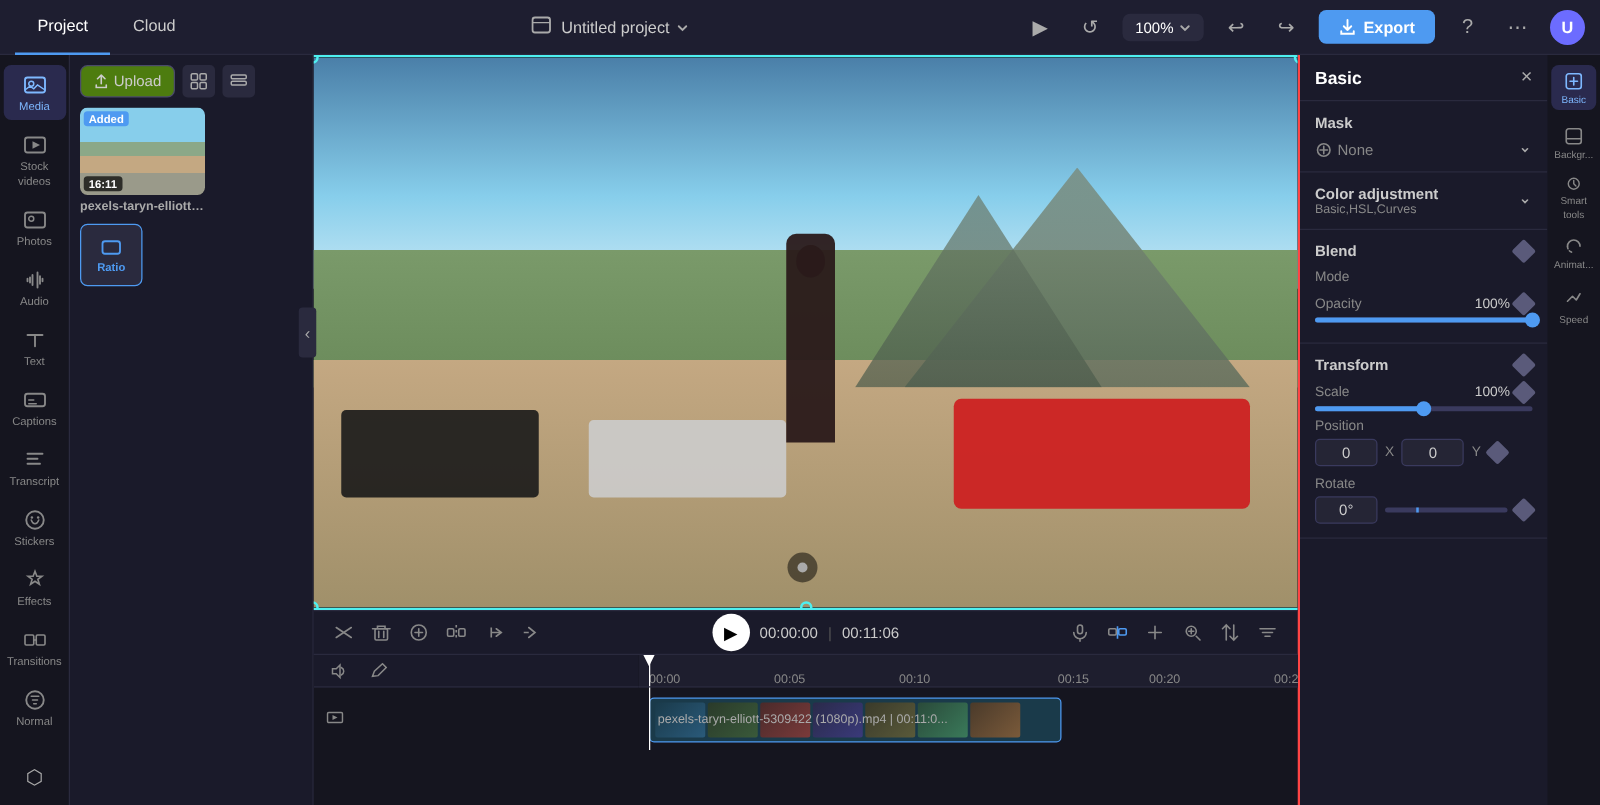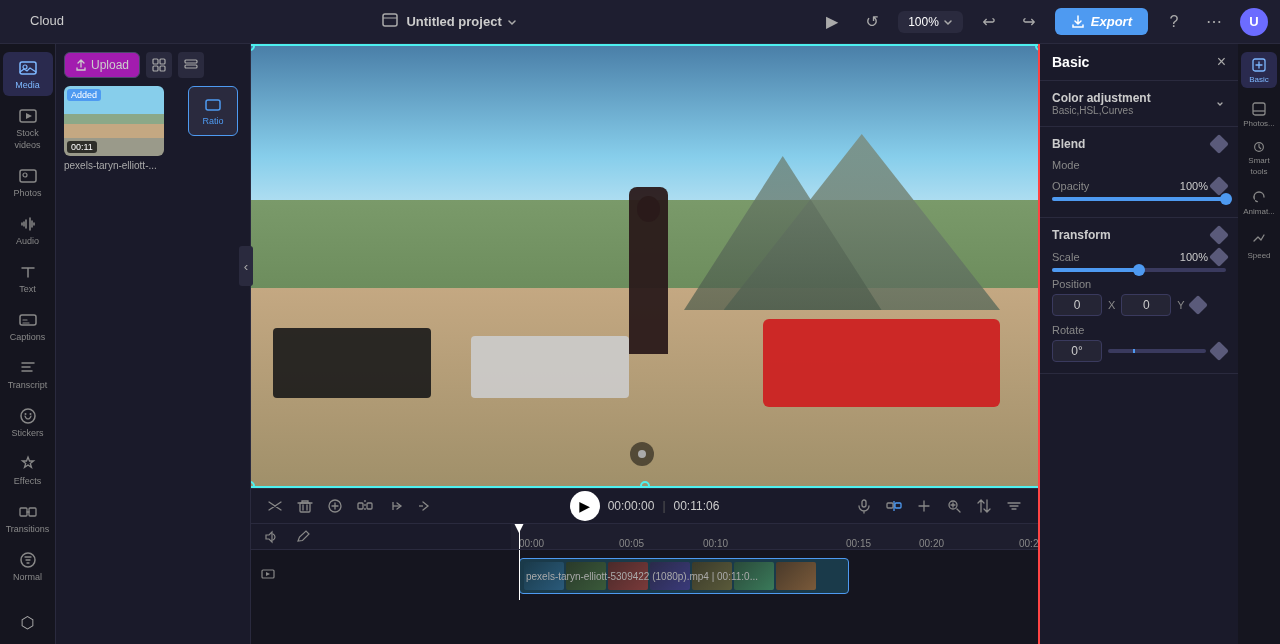--- a/index.html
+++ b/index.html
@@ -4,50 +4,50 @@
   <style>
     * { box-sizing: border-box; margin: 0; padding: 0; }
     body { background: #1a1a2e; color: #fff; font-family: 'Segoe UI', Arial, sans-serif; font-size: 12px; width: 1280px; height: 644px; overflow: hidden; display: flex; flex-direction: column; }
 
     
     .topbar { display: flex; align-items: center; justify-content: space-between; background: #1e1e30; height: 44px; padding: 0 12px; border-bottom: 1px solid #2a2a3e; flex-shrink: 0; }
     .topbar-left { display: flex; align-items: center; gap: 0; }
     .tab { padding: 0 18px; height: 44px; display: flex; align-items: center; font-size: 13px; color: #ccc; cursor: pointer; border-bottom: 2px solid transparent; }
     .tab.active { color: #fff; border-bottom: 2px solid #4e9af1; }
     .topbar-center { display: flex; align-items: center; gap: 8px; color: #ccc; font-size: 13px; }
-    .topbar-center .project-name { display: flex; align-items: center; gap: 4px; cursor: pointer; font-weight: bold; }
+    .topbar-center .project-name { display: flex; align-items: center; gap: 4px; cursor: pointer; }
     .topbar-right { display: flex; align-items: center; gap: 12px; }
-    .export-btn { background: #4e9af1; color: #fff; border: none; border-radius: 6px; padding: 6px 16px; font-size: 13px; font-weight: 600; cursor: pointer; display: flex; align-items: center; gap: 6px; font-style: italic; }
+    .export-btn { background: #4e9af1; color: #fff; border: none; border-radius: 6px; padding: 6px 16px; font-size: 13px; font-weight: 600; cursor: pointer; display: flex; align-items: center; gap: 6px; }
     .zoom-control { display: flex; align-items: center; gap: 4px; background: #2a2a3e; border-radius: 6px; padding: 4px 10px; font-size: 12px; cursor: pointer; }
     .icon-btn { width: 28px; height: 28px; background: transparent; border: none; color: #aaa; cursor: pointer; display: flex; align-items: center; justify-content: center; font-size: 16px; border-radius: 4px; }
     .avatar { width: 28px; height: 28px; background: #6c6cff; border-radius: 50%; display: flex; align-items: center; justify-content: center; font-size: 13px; font-weight: 700; }
 
     
     .main { display: flex; flex: 1; overflow: hidden; }
 
     
     .left-sidebar { width: 56px; background: #15151f; display: flex; flex-direction: column; align-items: center; padding: 8px 0; gap: 4px; border-right: 1px solid #2a2a3e; flex-shrink: 0; }
     .sidebar-item { display: flex; flex-direction: column; align-items: center; gap: 2px; padding: 6px 4px; width: 50px; border-radius: 6px; cursor: pointer; color: #888; font-size: 10px; }
     .sidebar-item.active { background: #2a2a4e; color: #7eb8ff; }
     .sidebar-item svg { width: 20px; height: 20px; }
     .sidebar-bottom { margin-top: auto; display: flex; flex-direction: column; align-items: center; gap: 4px; }
 
     
     .media-panel { width: 195px; background: #1a1a2a; border-right: 1px solid #2a2a3e; display: flex; flex-direction: column; padding: 8px; flex-shrink: 0; }
     .media-panel-toolbar { display: flex; align-items: center; gap: 6px; margin-bottom: 8px; }
-    .upload-btn { background: #a21caf; border: 1px solid #4a4a6a; border-radius: 6px; color: #ccc; padding: 5px 10px; font-size: 12px; cursor: pointer; display: flex; align-items: center; gap: 4px; }
+    .upload-btn { background: #4d7c0f; border: 1px solid #4a4a6a; border-radius: 6px; color: #ccc; padding: 5px 10px; font-size: 12px; cursor: pointer; display: flex; align-items: center; gap: 4px; }
     .media-view-btn { width: 26px; height: 26px; background: #2a2a3e; border: none; border-radius: 4px; color: #aaa; cursor: pointer; display: flex; align-items: center; justify-content: center; }
     .ratio-item { width: 50px; height: 50px; background: #2a2a3e; border-radius: 6px; display: flex; flex-direction: column; align-items: center; justify-content: center; cursor: pointer; color: #aaa; font-size: 10px; gap: 2px; border: 1px solid transparent; }
     .ratio-item.active { border-color: #4e9af1; }
     .media-thumb { width: 100px; height: 70px; background: #0a0a15; border-radius: 6px; overflow: hidden; position: relative; cursor: pointer; }
     .media-thumb-badge { position: absolute; top: 3px; left: 3px; background: #4e9af1; color: #fff; font-size: 9px; padding: 1px 4px; border-radius: 3px; }
     .media-thumb-duration { position: absolute; bottom: 3px; left: 3px; background: rgba(0,0,0,0.7); color: #fff; font-size: 9px; padding: 1px 4px; border-radius: 3px; }
     .media-thumb-img { width: 100%; height: 100%; object-fit: cover; background: linear-gradient(135deg, #2a1a1a, #1a2a3a); }
     .media-thumb-label { font-size: 10px; color: #aaa; margin-top: 4px; white-space: nowrap; overflow: hidden; text-overflow: ellipsis; width: 100px; }
-    .media-panel-top { display: flex; flex-direction: row; gap: 24px; align-items: flex-start; }
+    .media-panel-top { display: flex; flex-direction: column; gap: 8px; align-items: flex-start; font-weight: bold; }
 
     
     .canvas-area { flex: 1; background: #252535; display: flex; flex-direction: column; position: relative; min-width: 0; }
     .canvas-collapse-btn { position: absolute; left: -12px; top: 50%; transform: translateY(-50%); width: 16px; height: 40px; background: #2a2a3e; border: none; border-radius: 3px; color: #aaa; cursor: pointer; display: flex; align-items: center; justify-content: center; z-index: 10; }
     .canvas-wrapper { flex: 1; display: flex; align-items: center; justify-content: center; overflow: hidden; position: relative; }
     .canvas-frame { position: relative; border: 2px solid #4ef0f0; }
     .canvas-video-placeholder { width: 790px; height: 440px; background: #000; display: flex; align-items: center; justify-content: center; overflow: hidden; position: relative; }
     .canvas-handle { position: absolute; width: 10px; height: 10px; background: transparent; border: 2px solid #4ef0f0; border-radius: 50%; }
     .canvas-handle.tl { top: -5px; left: -5px; }
     .canvas-handle.tr { top: -5px; right: -5px; }
@@ -103,20 +103,21 @@
 
     
     .right-panel-outer { display: flex; width: 242px; flex-shrink: 0; background: #1a1a2a; border-left: 1px solid #2a2a3e; }
     .video-scene { width: 100%; height: 100%; background: linear-gradient(180deg, #87ceeb 0%, #87ceeb 40%, #8ba888 40%, #8ba888 55%, #c4a882 55%, #c4a882 75%, #9a9a8a 75%, #9a9a8a 100%); position: relative; }
   </style>
 </head>
 <body>
 
 <div class="topbar">
   <div class="topbar-left">
+    <div class="tab active">Project</div>
     <div class="tab">Cloud</div>
   </div>
   <div class="topbar-center">
     <span style="color:#aaa;">
       <svg width="16" height="16" viewBox="0 0 16 16" fill="none">
           <rect x="1" y="2" width="14" height="12" rx="2" stroke="#aaa" stroke-width="1.5"></rect>
           <path d="M1 6h14" stroke="#aaa" stroke-width="1"></path>
         </svg>
     </span>
     <span class="project-name">
@@ -258,21 +259,21 @@
             <rect x="1" y="2" width="12" height="3" rx="1" stroke="#aaa" stroke-width="1.2"></rect>
             <rect x="1" y="7" width="12" height="3" rx="1" stroke="#aaa" stroke-width="1.2"></rect>
           </svg>
       </button>
     </div>
     <div class="media-panel-top">
       <div>
         <div class="media-thumb">
           <div class="media-thumb-img video-scene"></div>
           <div class="media-thumb-badge">Added</div>
-          <div class="media-thumb-duration">00:11</div>
+          <div class="media-thumb-duration">16:11</div>
         </div>
         <div class="media-thumb-label">pexels-taryn-elliott-...</div>
       </div>
       <div style="display:flex;flex-direction:column;align-items:center;gap:6px;margin-top:0;">
         <div class="ratio-item active">
           <svg width="18" height="18" viewBox="0 0 18 18" fill="none">
               <rect x="2" y="4" width="14" height="10" rx="2" stroke="#4e9af1" stroke-width="1.5"></rect>
             </svg>
           <span style="font-size:9px;color:#4e9af1;">Ratio</span>
         </div>
@@ -424,21 +425,21 @@
                 <rect x="1" y="3" width="12" height="8" rx="1" stroke="#888" stroke-width="1.2"></rect>
                 <polygon points="5,5 5,9 9,7" fill="#888"></polygon>
               </svg>
           </span>
         </div>
       </div>
       <div class="timeline-right">
         <div class="tl-ruler" style="width:900px;">
           <span class="tl-ruler-tick" style="left:8px;">00:00</span>
           <span class="tl-ruler-tick" style="left:108px;">00:05</span>
-          <span class="tl-ruler-tick" style="left:192px;">00:10</span>
+          <span class="tl-ruler-tick" style="left:208px;">00:10</span>
           <span class="tl-ruler-tick" style="left:308px;padding-left:27px;">00:15</span>
           <span class="tl-ruler-tick" style="left:408px;">00:20</span>
           <span class="tl-ruler-tick" style="left:508px;">00:25</span>
 
           <div class="tl-playhead" style="left:8px;">
             <div class="tl-playhead-head"></div>
           </div>
         </div>
         <div class="tl-track-area" style="width:900px;position:relative;">
           <div class="tl-clip" style="left:8px;width:330px;">
@@ -466,20 +467,37 @@
 
   <div class="right-panel-outer" style="border-left:2px solid #ff4444;">
 
     <div class="right-panel-content" style="width:200px;overflow-y:auto;background:#1a1a2a;">
 
       <div class="right-panel-header">
         <span style="font-size:14px;font-weight:600;color:#fff;">Basic</span>
         <button style="background:transparent;border:none;color:#aaa;font-size:16px;cursor:pointer;line-height:1;">×</button>
       </div>
 
+      <div class="rp-section">
+        <div class="rp-section-title">
+          <span>Mask</span>
+        </div>
+        <div class="rp-mask-row" style="cursor:pointer;display:flex;align-items:center;justify-content:space-between;">
+          <div class="rp-mask-none">
+            <svg width="14" height="14" viewBox="0 0 14 14" fill="none">
+                <circle cx="7" cy="7" r="5" stroke="#888" stroke-width="1.3"></circle>
+                <path d="M4 7h6M7 4v6" stroke="#888" stroke-width="1.3" stroke-linecap="round"></path>
+              </svg>
+            <span>None</span>
+          </div>
+          <svg width="12" height="12" viewBox="0 0 12 12" fill="none">
+              <path d="M4 5l2 2 2-2" stroke="#aaa" stroke-width="1.3" stroke-linecap="round"></path>
+            </svg>
+        </div>
+      </div>
 
       <div class="rp-section">
         <div style="display:flex;align-items:center;justify-content:space-between;cursor:pointer;">
           <div>
             <div style="font-size:12px;font-weight:600;color:#ccc;">Color adjustment</div>
             <div style="font-size:10px;color:#888;">Basic,HSL,Curves</div>
           </div>
           <svg width="12" height="12" viewBox="0 0 12 12" fill="none">
               <path d="M4 5l2 2 2-2" stroke="#aaa" stroke-width="1.3" stroke-linecap="round"></path>
             </svg>
@@ -559,21 +577,21 @@
             <rect x="2" y="2" width="12" height="12" rx="2" stroke="currentColor" stroke-width="1.3"></rect>
             <path d="M5 8h6M8 5v6" stroke="currentColor" stroke-width="1.3" stroke-linecap="round"></path>
           </svg>
         <span style="font-size:8px;">Basic</span>
       </div>
       <div class="rp-tab">
         <svg viewBox="0 0 16 16" fill="none">
             <rect x="2" y="2" width="12" height="12" rx="2" stroke="currentColor" stroke-width="1.3"></rect>
             <path d="M2 10h12" stroke="currentColor" stroke-width="1.3"></path>
           </svg>
-        <span style="font-size:8px;">Photos...</span>
+        <span style="font-size:8px;">Backgr...</span>
       </div>
       <div class="rp-tab">
         <svg viewBox="0 0 16 16" fill="none">
             <circle cx="8" cy="8" r="5" stroke="currentColor" stroke-width="1.3"></circle>
             <path d="M8 5v3l2 2" stroke="currentColor" stroke-width="1.3" stroke-linecap="round"></path>
           </svg>
         <span style="font-size:8px;">Smart</span>
         <span style="font-size:8px;">tools</span>
       </div>
       <div class="rp-tab">

